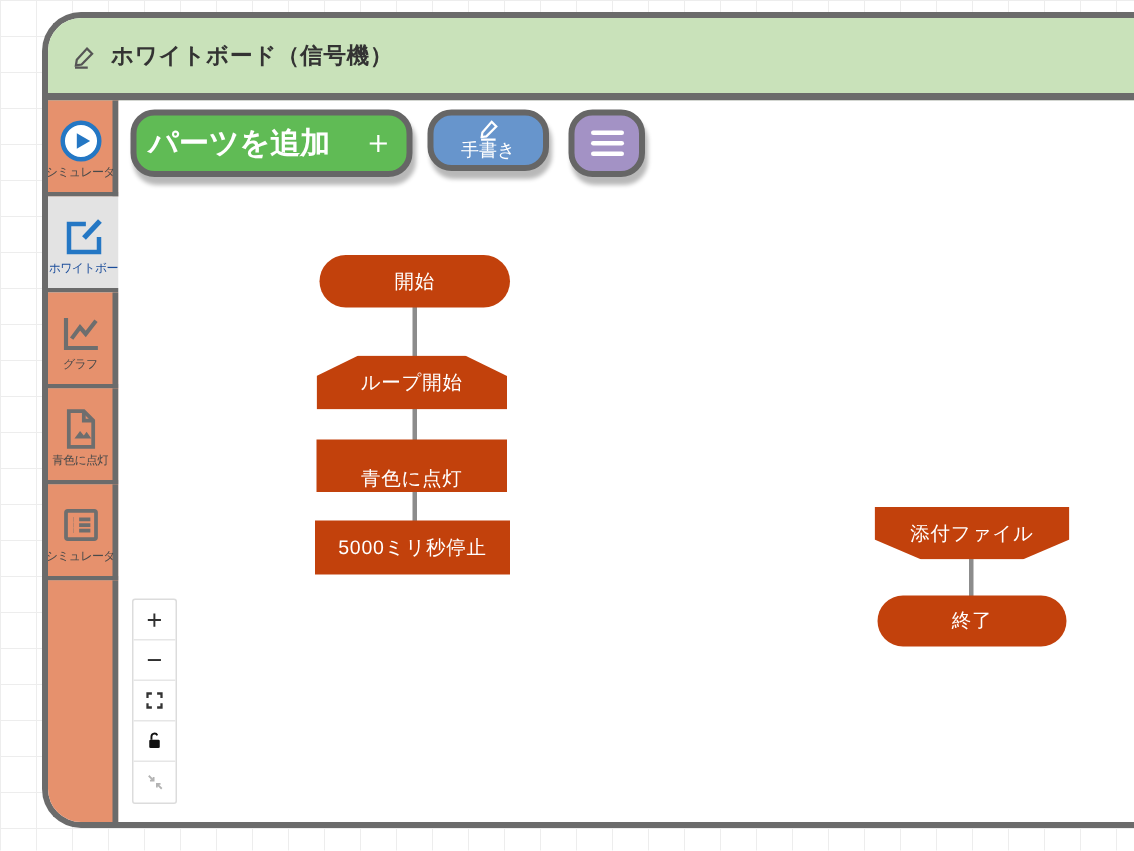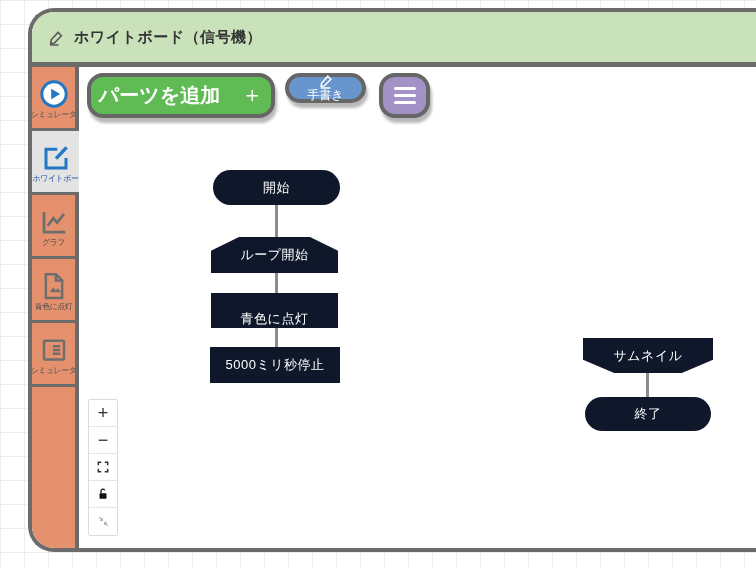--- a/index.html
+++ b/index.html
@@ -61,27 +61,27 @@
   .btn {
     position:absolute; top:6px;
     border:4px solid #666;
     border-radius:16px;
     box-shadow:2px 5px 3px rgba(0,0,0,0.28);
     display:flex; align-items:center; justify-content:center;
     color:#fff; cursor:pointer;
   }
   .btn-add  { left:8px;  width:188px; height:45px; background:#60bb55; font-size:20px; font-weight:bold; gap:21px; }
   .btn-add .plus { font-weight:normal; font-size:22px; margin-top:-2px; }
-  .btn-hand { left:206px; width:81px; height:30px; background:#6795cc; flex-direction:column; font-size:12px; line-height:1.1; }
+  .btn-hand { left:206px; width:81px; height:41px; background:#6795cc; flex-direction:column; font-size:12px; line-height:1.1; }
   .btn-menu { left:300px; width:51px; height:45px; background:#a392c5; flex-direction:column; gap:4px; }
   .btn-menu .bar { width:22px; height:3px; background:#fff; border-radius:2px; }
 
   
   .node {
-    position:absolute; background:#0f172a; color:#fff;
+    position:absolute; background:#c2410c; color:#fff;
     display:flex; align-items:center; justify-content:center;
     font-size:13px; letter-spacing:0.5px; cursor:grab;
   }
   .pill { border-radius:50px; }
   .n-start     { left:134px; top:103px; width:127px; height:35px; }
   .n-loopstart { left:132px; top:170px; width:127px; height:36px;
                  clip-path:polygon(0 38%,22% 0,78% 0,100% 38%,100% 100%,0 100%); }
   .n-blue      { left:132px; top:226px; width:127px; height:35px;align-items:flex-end; }
   .n-wait      { left:131px; top:280px; width:130px; height:36px; }
   .n-loopend   { left:504px; top:271px; width:130px; height:35px;
@@ -216,21 +216,21 @@
       <div class="node n-loopstart">
         <span>ループ開始</span>
       </div>
       <div class="node n-blue">
         <span>青色に点灯</span>
       </div>
       <div class="node n-wait">
         <span>5000ミリ秒停止</span>
       </div>
       <div class="node n-loopend">
-        <span>サムネイル</span>
+        <span>添付ファイル</span>
       </div>
       <div class="node pill n-end">
         <span>終了</span>
       </div>
 
       <div class="zoom-panel">
         <div class="zbtn">
           <span>+</span>
         </div>
         <div class="zbtn">

